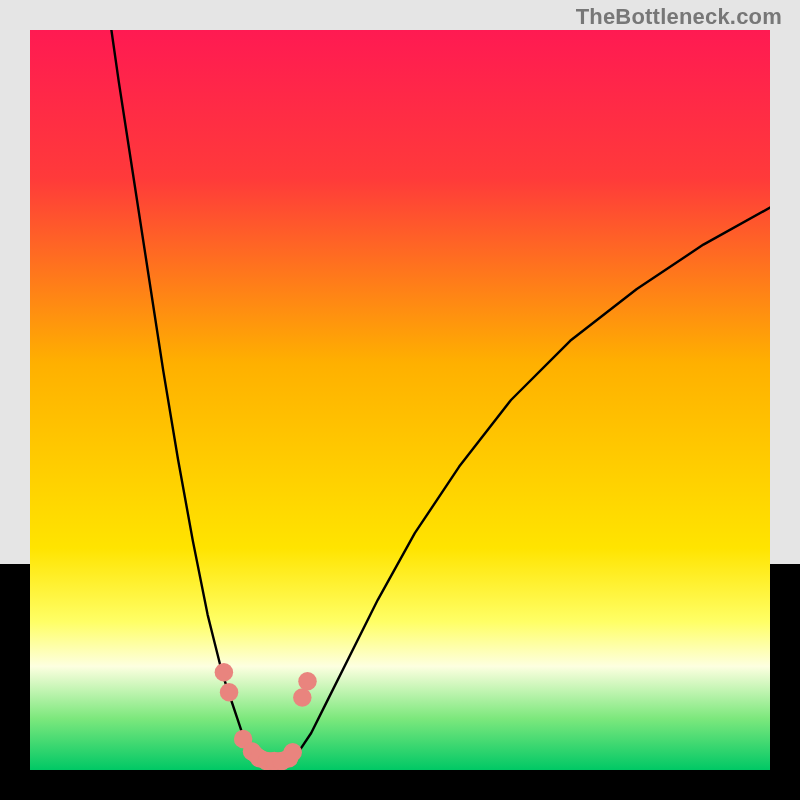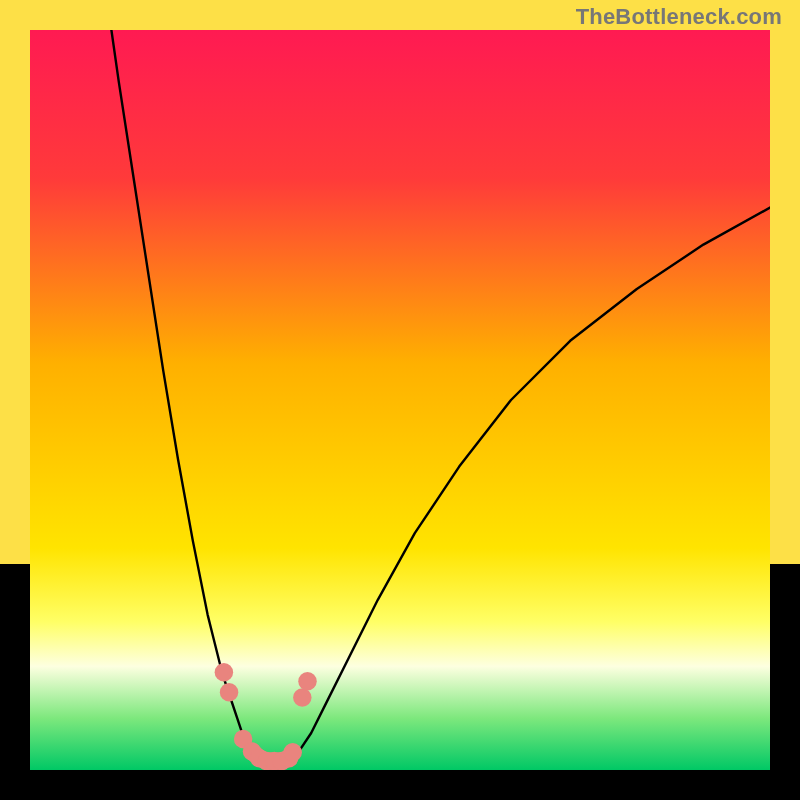--- a/index.html
+++ b/index.html
@@ -9,21 +9,21 @@
     height: 800px;
     background: #000;
     overflow: hidden;
   }
   .frame {
     position: absolute;
     left: 0;
     top: 0;
     width: 800px;
     height: 564px;
-    background: #fde047;
+    background: #e5e5e5;
     text-decoration: underline;
   }
   .watermark {
     position: absolute;
     top: 4px;
     right: 18px;
     font-family: Arial, Helvetica, sans-serif;
     font-size: 22px;
     font-weight: 600;
     color: #777;

